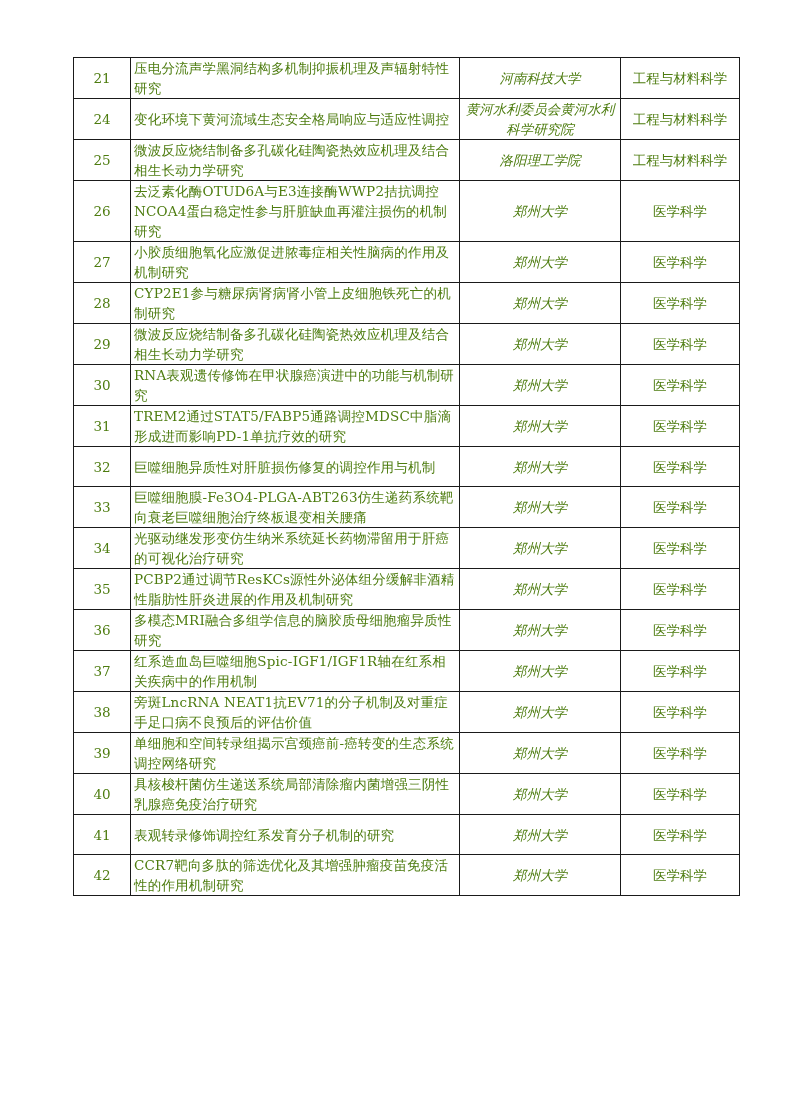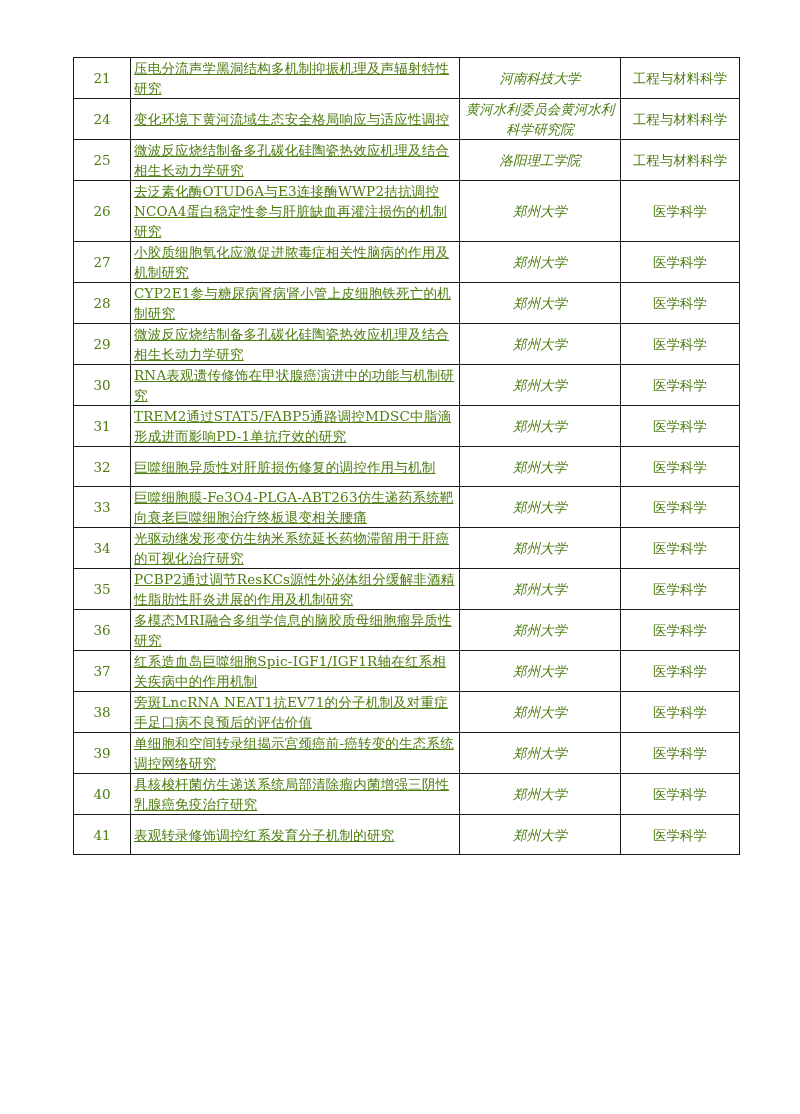--- a/index.html
+++ b/index.html
@@ -12,21 +12,21 @@
     color: #4d7c0f;
   }
   table.grid td {
     border: 1.5px solid #1a1a1a;
     padding: 0 3px;
     font-size: 13.5px;
     line-height: 20px;
     vertical-align: middle;
   }
   td.no { text-align: center; width: 50px; font-size: 13.5px; }
-  td.title { text-align: left; width: 322px; letter-spacing: 0.2px; text-decoration: underline; }
+  td.title { text-align: left; width: 322px; letter-spacing: 0.2px; }
   td.unit { text-align: center; width: 154px; font-style: italic; }
   td.field { text-align: center; width: 112px; }
   tr { height: 40px; }
   tr.tall { height: 60px; }
 </style>
 </head>
 <body>
 
 <div class="page">
   <table class="grid">
@@ -138,15 +138,21 @@
           <td class="title">具核梭杆菌仿生递送系统局部清除瘤内菌增强三阴性乳腺癌免疫治疗研究</td>
           <td class="unit">郑州大学</td>
           <td class="field">医学科学</td>
         </tr>
         <tr>
           <td class="no">41</td>
           <td class="title">表观转录修饰调控红系发育分子机制的研究</td>
           <td class="unit">郑州大学</td>
           <td class="field">医学科学</td>
         </tr>
+        <tr>
+          <td class="no">42</td>
+          <td class="title">CCR7靶向多肽的筛选优化及其增强肿瘤疫苗免疫活性的作用机制研究</td>
+          <td class="unit">郑州大学</td>
+          <td class="field">医学科学</td>
+        </tr>
       </tbody>
   </table>
 </div>
 
 </body></html>

